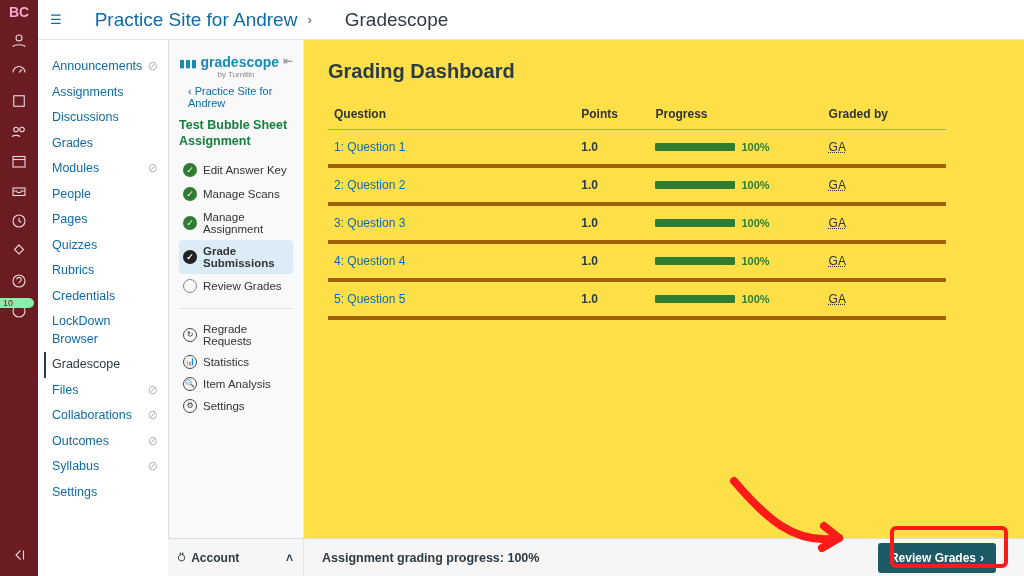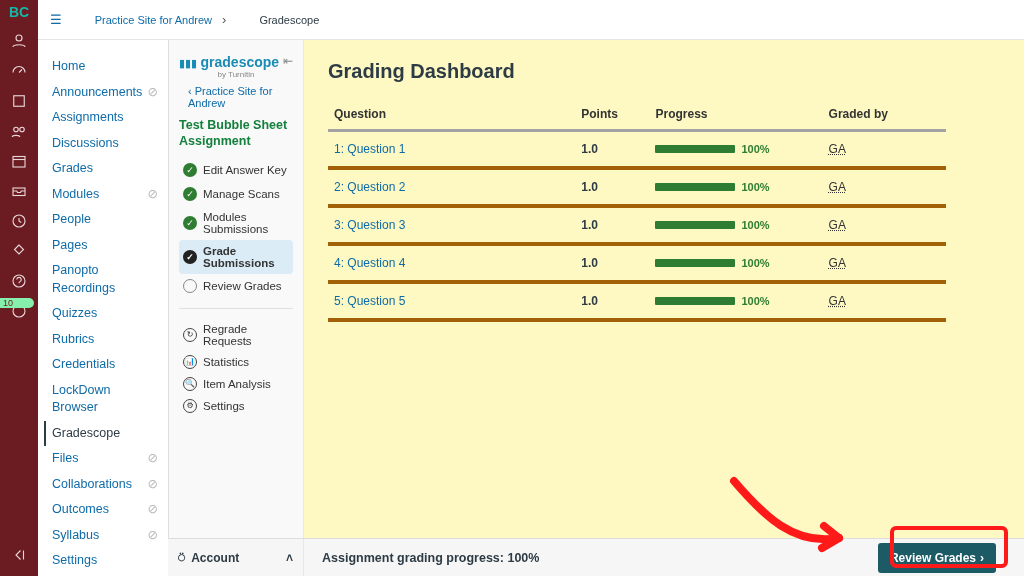--- a/index.html
+++ b/index.html
@@ -1,28 +1,28 @@
 <!DOCTYPE html>
 <html><head>
 <meta charset="utf-8">
 <style>
   * { box-sizing: border-box; margin: 0; padding: 0; }
   body { font-family: -apple-system, "Helvetica Neue", Arial, sans-serif; font-size: 13px; color: #2d3b45; width: 1024px; height: 576px; overflow: hidden; }
 
   .leftbar { position: absolute; top:0; left:0; width:38px; height:100%; background:#6b1b22; display:flex; flex-direction:column; align-items:center; padding-top:4px; }
-  .leftbar .logo { color:#14b8a6; font-weight:700; font-size:14px; letter-spacing:0px; margin-bottom:6px; }
+  .leftbar .logo { color:#f9a8d4; font-weight:700; font-size:14px; letter-spacing:0px; margin-bottom:6px; }
   .leftbar .rail-icon { width:18px; height:18px; margin:6px 0; display:flex; align-items:center; justify-content:center; color:#e8d7d9; }
   .leftbar .rail-icon svg { width:18px; height:18px; stroke:#e8d7d9; fill:none; stroke-width:1.5; }
   .leftbar .badge { position:relative; }
   .leftbar .badge .count { position:absolute; top:-4px; right:-6px; background:#86efac; color:#6b1b22; border-radius:8px; font-size:9px; padding:0 21px; }
   .leftbar .bottom { margin-top:auto; margin-bottom:12px; }
 
   .topbar { position:absolute; top:0; left:38px; right:0; height:40px; border-bottom:1px solid #e5e5e5; display:flex; align-items:center; padding:0 12px; gap:10px; background:#fff;}
   .topbar .hamburger { color:#0e6ba8; }
-  .topbar .crumb { color:#0e6ba8; font-size:11px;padding-left:23px; }
+  .topbar .crumb { color:#0e6ba8; font-size:19px;padding-left:23px; }
   .topbar .crumb.current { color:#2d3b45; }
   .topbar .sep { color:#555; }
 
   .canvas-nav { position:absolute; top:40px; left:38px; width:130px; height:calc(100% - 40px); padding:14px 10px 0 14px; }
   .canvas-nav a { display:flex; align-items:center; justify-content:space-between; color:#0e6ba8; text-decoration:none; font-size:12.5px; padding:4px 0; line-height:1.4; }
   .canvas-nav a.active { color:#2d3b45; font-weight:500; border-left:2px solid #2d3b45; margin-left:-8px; padding-left:6px;}
   .canvas-nav .hidden-icon { color:#b8b8b8; }
 
   .gs-panel { position:absolute; top:40px; left:168px; width:136px; height:calc(100% - 40px - 38px); border-left:1px solid #ddd; border-right:1px solid #e8e8e8; background:#f9f9f9; padding:14px 10px; font-size:12px; }
   .gs-panel .brand { display:flex; align-items:flex-start; justify-content:space-between; margin-bottom:2px;}
@@ -33,24 +33,24 @@
   .gs-step { display:flex; align-items:center; gap:6px; padding:5px 4px; border-radius:4px; color:#333; font-size:11.5px;}
   .gs-step.active { background:#dcecf7; font-weight:700;}
   .gs-step .dot { width:14px; height:14px; border-radius:50%; display:flex; align-items:center; justify-content:center; font-size:9px; flex-shrink:0;}
   .gs-step .dot.ok { background:#2e7d32; color:#fff; }
   .gs-step .dot.cur { background:#222; color:#fff; }
   .gs-step .dot.empty { border:1.5px solid #888; }
   .gs-sep { height:1px; background:#e0e0e0; margin:10px 0; }
   .gs-util { display:flex; align-items:center; gap:6px; padding:4px 4px; color:#333; font-size:11.5px;}
   .gs-util .circ { width:14px; height:14px; border-radius:50%; border:1.5px solid #444; display:flex; align-items:center; justify-content:center; font-size:8px; flex-shrink:0;}
 
-  .main { position:absolute; top:40px; left:304px; right:0; height:calc(100% - 40px - 38px); padding:20px 24px; background:#fef9c3; overflow:hidden;}
+  .main { position:absolute; top:40px; left:304px; right:0; height:calc(100% - 40px - 38px); padding:20px 24px; background:#fde047; overflow:hidden;}
   .main h1 { font-size:20px; font-weight:700; margin-bottom:16px; }
   table { width:92%; border-collapse:collapse; font-size:12px;}
-  thead th { text-align:left; font-weight:700; padding:8px 6px; border-bottom:3px solid #a3a3a3; color:#333;}
+  thead th { text-align:left; font-weight:700; padding:8px 6px; border-bottom:1px solid #a3a3a3; color:#333;}
   tbody td { padding:10px 6px; border-bottom:4px solid #a16207; vertical-align:middle;}
   tbody td.qlink { color:#0e6ba8; }
   .pbar { display:flex; align-items:center; gap:6px;}
   .pbar .track { width:80px; height:8px; background:#2e7d32; border-radius:1px;}
   .pbar .pct { color:#2e7d32; font-weight:600; font-size:11px;}
   .gcell { text-decoration:underline dotted; color:#333;}
 
   .footer { position:absolute; bottom:0; left:168px; right:0; height:38px; background:#f6f6f6; border-top:1px solid #ddd; display:flex; align-items:center; }
   .footer .acct { width:136px; padding:0 10px; display:flex; align-items:center; gap:6px; font-weight:700; font-size:12px; justify-content:space-between; border-right:1px solid #e8e8e8; height:100%;}
   .footer .acct .l { display:flex; align-items:center; gap:6px;}
@@ -134,23 +134,20 @@
 
 <div class="topbar">
   <span class="hamburger">☰</span>
   <a class="crumb">Practice Site for Andrew</a>
   <span class="sep">›</span>
   <span class="crumb current">Gradescope</span>
 </div>
 
 <div class="canvas-nav" id="canvas-nav">
     <a>
-      <span>Home</span>
-    </a>
-    <a>
       <span>Announcements</span>
       <span class="hidden-icon">⊘</span>
     </a>
     <a>
       <span>Assignments</span>
     </a>
     <a>
       <span>Discussions</span>
     </a>
     <a>
@@ -158,23 +155,20 @@
     </a>
     <a>
       <span>Modules</span>
       <span class="hidden-icon">⊘</span>
     </a>
     <a>
       <span>People</span>
     </a>
     <a>
       <span>Pages</span>
-    </a>
-    <a>
-      <span>Panopto Recordings</span>
     </a>
     <a>
       <span>Quizzes</span>
     </a>
     <a>
       <span>Rubrics</span>
     </a>
     <a>
       <span>Credentials</span>
     </a>
@@ -217,21 +211,21 @@
       <div class="gs-step">
         <span class="dot ok">✓</span>
         <span>Edit Answer Key</span>
       </div>
       <div class="gs-step">
         <span class="dot ok">✓</span>
         <span>Manage Scans</span>
       </div>
       <div class="gs-step">
         <span class="dot ok">✓</span>
-        <span>Modules Submissions</span>
+        <span>Manage Assignment</span>
       </div>
       <div class="gs-step active">
         <span class="dot cur">✓</span>
         <span>Grade Submissions</span>
       </div>
       <div class="gs-step">
         <span class="dot empty"></span>
         <span>Review Grades</span>
       </div>
     </div>

